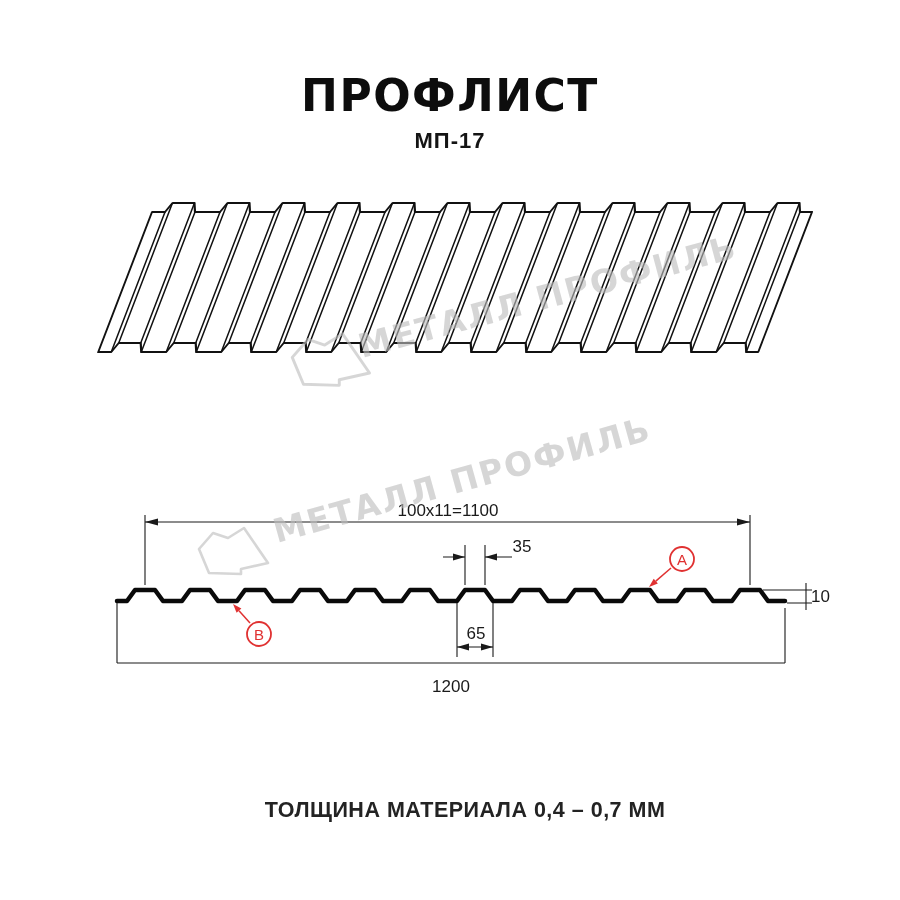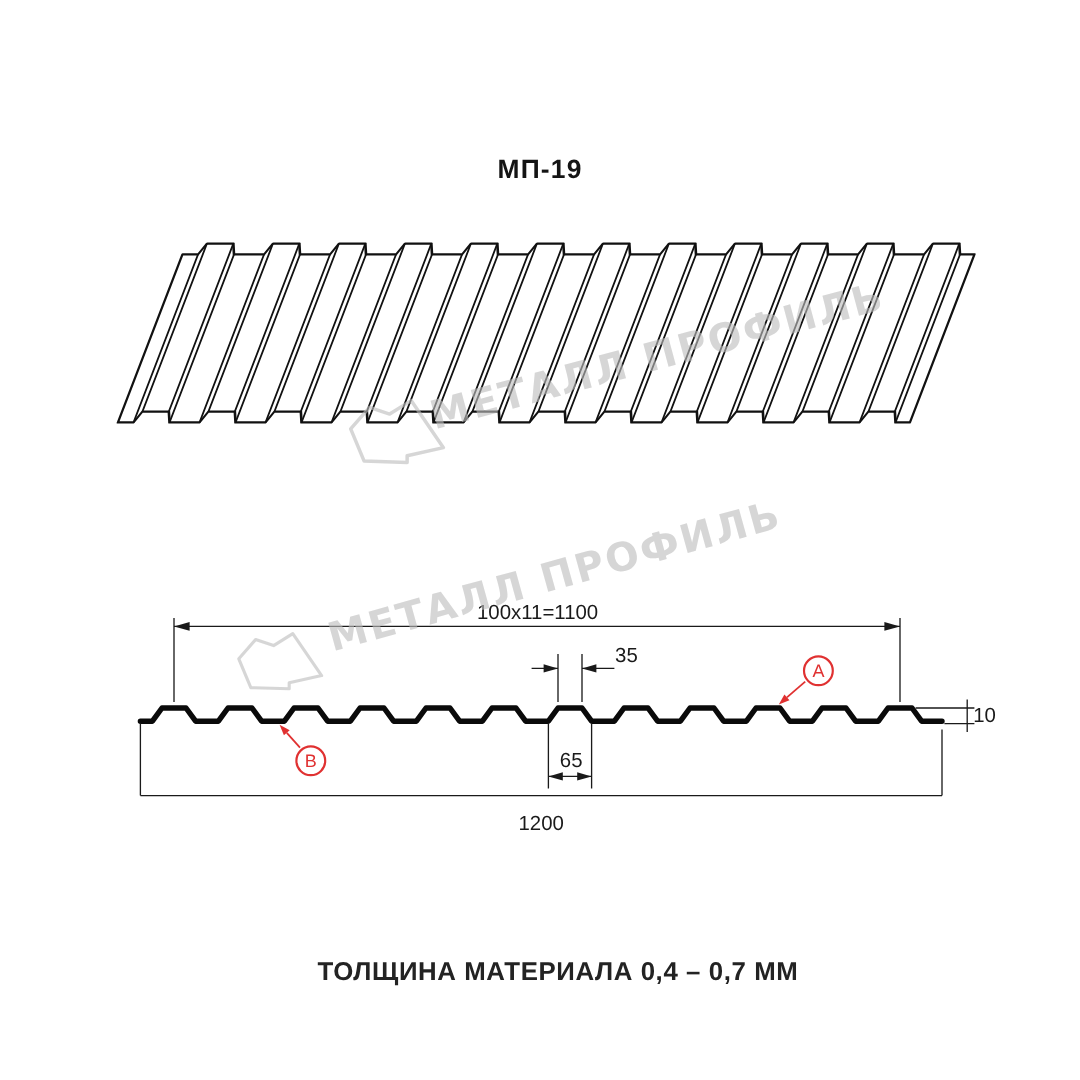--- a/index.html
+++ b/index.html
@@ -21,21 +21,22 @@
   .redarrow{fill:var(--accent,#e03131);stroke:none;}
   .wm-text{font-family:"DejaVu Sans","Liberation Sans",sans-serif;font-weight:700;font-size:33px;
            letter-spacing:2px;fill:var(--wm,#c0c0c0);fill-opacity:.62;}
   .wm-logo{stroke:var(--wm,#c0c0c0);stroke-opacity:.62;stroke-width:2.6;fill:none;stroke-linejoin:round;}
 </style>
 </head>
 <body>
 
 <div class="page">
 
-  <div class="subtitle">МП-19</div>
+  <div class="title">ПРОФЛИСТ</div>
+  <div class="subtitle">МП-17</div>
 
   <svg width="900" height="900" viewBox="0 0 900 900">
 
     <g transform="translate(152,212) skewX(-21)">
       <path id="iso-outline" fill="#ffffff" stroke="#111" stroke-width="2" stroke-linejoin="round" d="M 0 0 L 13 0 L 17 -9 L 39 -9 L 43 0 L 68 0 L 72 -9 L 94 -9 L 98 0 L 123 0 L 127 -9 L 149 -9 L 153 0 L 178 0 L 182 -9 L 204 -9 L 208 0 L 233 0 L 237 -9 L 259 -9 L 263 0 L 288 0 L 292 -9 L 314 -9 L 318 0 L 343 0 L 347 -9 L 369 -9 L 373 0 L 398 0 L 402 -9 L 424 -9 L 428 0 L 453 0 L 457 -9 L 479 -9 L 483 0 L 508 0 L 512 -9 L 534 -9 L 538 0 L 563 0 L 567 -9 L 589 -9 L 593 0 L 618 0 L 622 -9 L 644 -9 L 648 0 L 660 0 L 660 140 L 648 140 L 644 131 L 622 131 L 618 140 L 593 140 L 589 131 L 567 131 L 563 140 L 538 140 L 534 131 L 512 131 L 508 140 L 483 140 L 479 131 L 457 131 L 453 140 L 428 140 L 424 131 L 402 131 L 398 140 L 373 140 L 369 131 L 347 131 L 343 140 L 318 140 L 314 131 L 292 131 L 288 140 L 263 140 L 259 131 L 237 131 L 233 140 L 208 140 L 204 131 L 182 131 L 178 140 L 153 140 L 149 131 L 127 131 L 123 140 L 98 140 L 94 131 L 72 131 L 68 140 L 43 140 L 39 131 L 17 131 L 13 140 L 0 140 Z"></path>
       <path id="iso-ribs" fill="none" stroke="#111" stroke-width="1.6" d="M 13 0 V 140 M 17 -9 V 131 M 39 -9 V 131 M 43 0 V 140 M 68 0 V 140 M 72 -9 V 131 M 94 -9 V 131 M 98 0 V 140 M 123 0 V 140 M 127 -9 V 131 M 149 -9 V 131 M 153 0 V 140 M 178 0 V 140 M 182 -9 V 131 M 204 -9 V 131 M 208 0 V 140 M 233 0 V 140 M 237 -9 V 131 M 259 -9 V 131 M 263 0 V 140 M 288 0 V 140 M 292 -9 V 131 M 314 -9 V 131 M 318 0 V 140 M 343 0 V 140 M 347 -9 V 131 M 369 -9 V 131 M 373 0 V 140 M 398 0 V 140 M 402 -9 V 131 M 424 -9 V 131 M 428 0 V 140 M 453 0 V 140 M 457 -9 V 131 M 479 -9 V 131 M 483 0 V 140 M 508 0 V 140 M 512 -9 V 131 M 534 -9 V 131 M 538 0 V 140 M 563 0 V 140 M 567 -9 V 131 M 589 -9 V 131 M 593 0 V 140 M 618 0 V 140 M 622 -9 V 131 M 644 -9 V 131 M 648 0 V 140"></path>
     </g>
 
     <g>
       <path id="cross-profile" fill="none" stroke="#0a0a0a" stroke-width="4.5" stroke-linejoin="round" stroke-linecap="round" d="M 117 601 L 127 601 L 135 590 L 155 590 L 163 601 L 182 601 L 190 590 L 210 590 L 218 601 L 237 601 L 245 590 L 265 590 L 273 601 L 292 601 L 300 590 L 320 590 L 328 601 L 347 601 L 355 590 L 375 590 L 383 601 L 402 601 L 410 590 L 430 590 L 438 601 L 457 601 L 465 590 L 485 590 L 493 601 L 512 601 L 520 590 L 540 590 L 548 601 L 567 601 L 575 590 L 595 590 L 603 601 L 622 601 L 630 590 L 650 590 L 658 601 L 677 601 L 685 590 L 705 590 L 713 601 L 732 601 L 740 590 L 760 590 L 768 601 L 785 601"></path>

